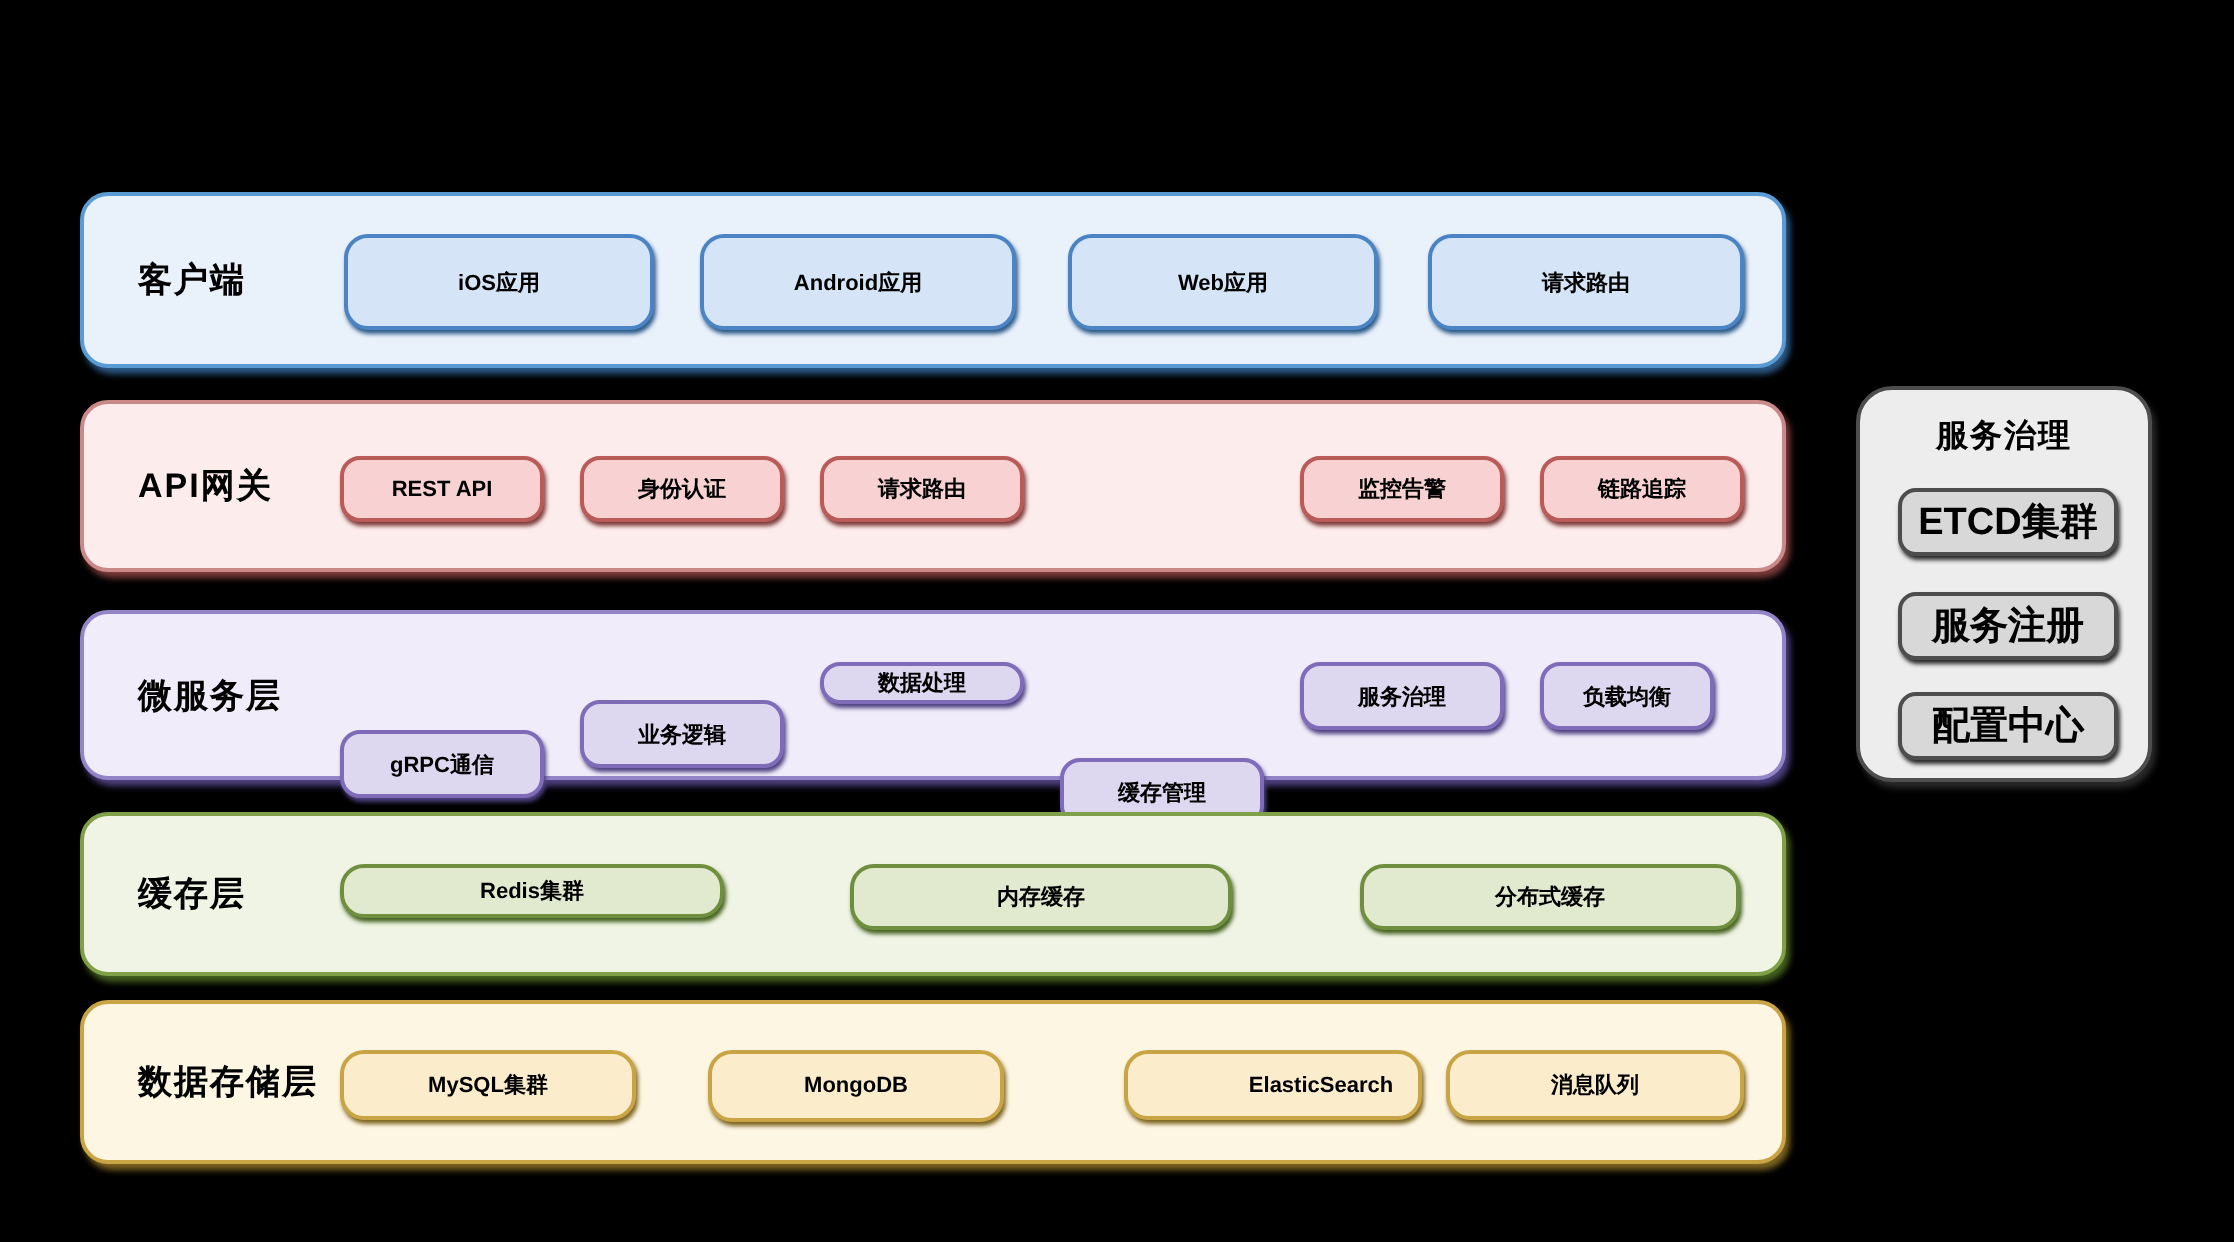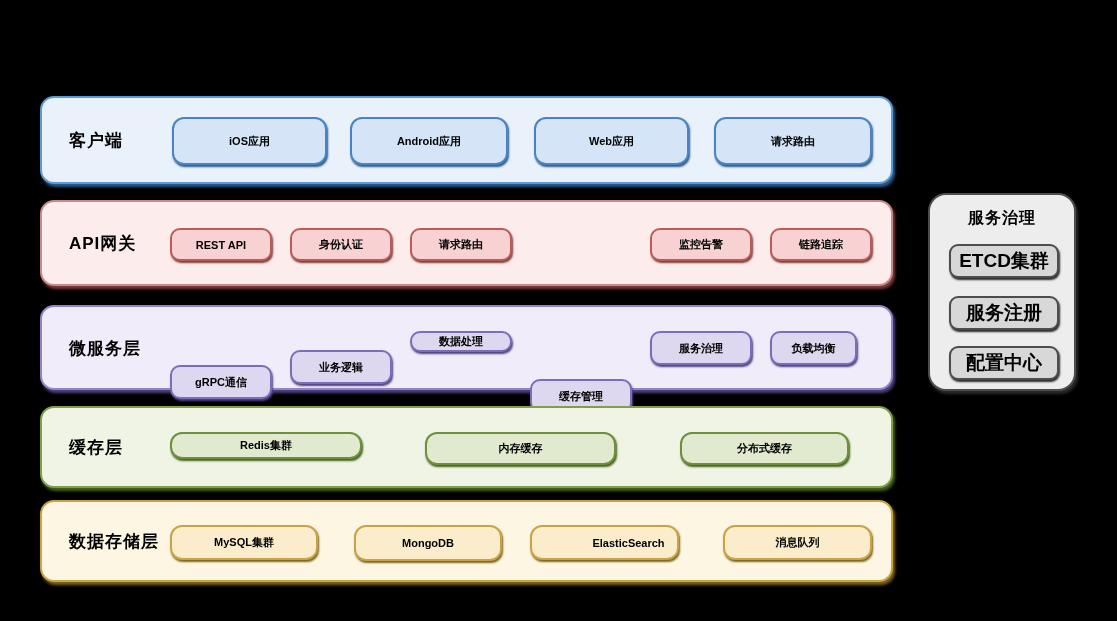--- a/index.html
+++ b/index.html
@@ -75,28 +75,28 @@
     <div class="node r10" style="left:368px;top:24px;width:102px;height:21px;">数据处理</div>
     <div class="node r10" style="left:488px;top:24px;width:102px;height:34px;margin-top:48px;">缓存管理</div>
     <div class="node r10" style="left:608px;top:24px;width:102px;height:34px;">服务治理</div>
     <div class="node r10" style="left:728px;top:24px;width:87px;height:34px;">负载均衡</div>
   </div>
 
   <div class="band l-cache" style="top:406px;height:82px;">
     <div class="band-title">缓存层</div>
     <div class="node r12" style="left:128px;top:24px;width:192px;height:27px;">Redis集群</div>
     <div class="node r12" style="left:383px;top:24px;width:191px;height:33px;">内存缓存</div>
-    <div class="node r12" style="left:638px;top:24px;width:169px;height:33px;">分布式缓存</div>
+    <div class="node r12" style="left:638px;top:24px;width:190px;height:33px;">分布式缓存</div>
   </div>
 
   <div class="band l-store" style="top:500px;height:82px;">
     <div class="band-title">数据存储层</div>
     <div class="node r12" style="left:128px;top:23px;width:148px;height:35px;">MySQL集群</div>
     <div class="node r12" style="left:312px;top:23px;width:148px;height:36px;">MongoDB</div>
-    <div class="node r12" style="left:488px;top:23px;width:149px;height:35px;padding-left:48px;">ElasticSearch</div>
+    <div class="node r12" style="left:520px;top:23px;width:149px;height:35px;padding-left:48px;">ElasticSearch</div>
     <div class="node r12" style="left:681px;top:23px;width:149px;height:35px;">消息队列</div>
   </div>
 
   <div class="side-panel">
     <div class="side-title">服务治理</div>
     <div class="side-node" style="top:49px;">ETCD集群</div>
     <div class="side-node" style="top:101px;">服务注册</div>
     <div class="side-node" style="top:151px;">配置中心</div>
   </div>
 

